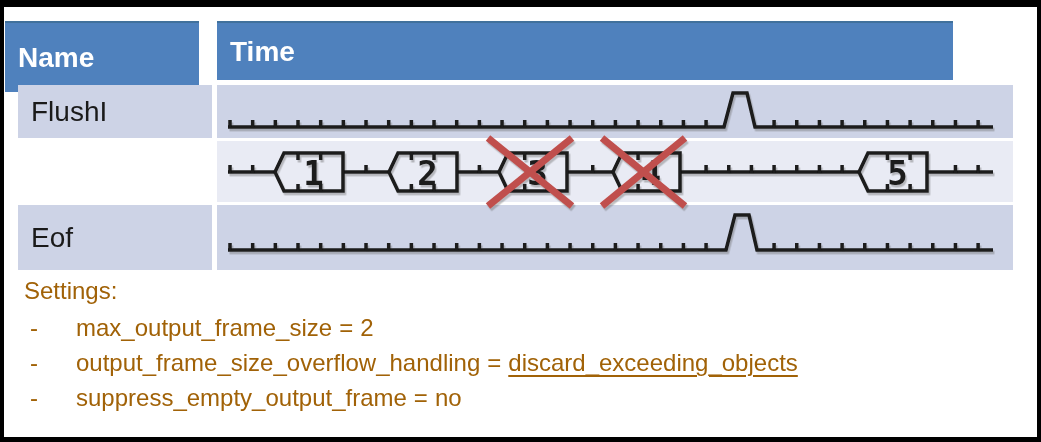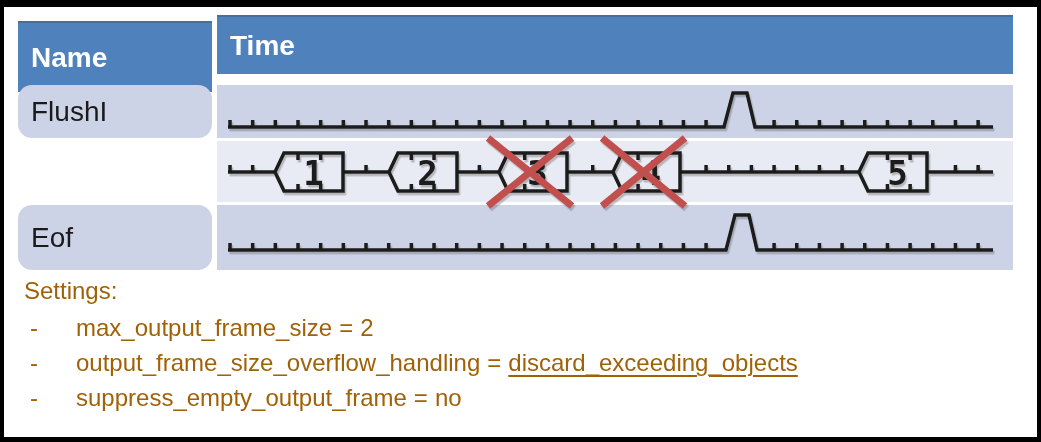--- a/index.html
+++ b/index.html
@@ -14,25 +14,25 @@
   }
   .cell { position: absolute; display: flex; align-items: center; }
   .hdr {
     background: #4F81BD;
     border-top: 2px solid #41719C;
     color: #ffffff;
     font-weight: bold;
     font-size: 28px;
     padding-left: 13px;
   }
-  #h-name { left: 14px; top: 14px; width: 194px; height: 71px; }
-  #h-time { left: 213px; top: 8px; width: 796px; height: 59px; }
+  #h-name { left: 1px; top: 14px; width: 194px; height: 71px; }
+  #h-time { left: 213px; top: 14px; width: 736px; height: 59px; }
   .dark  { background: #CDD3E6; }
   .light { background: #E9EBF4; }
-  .lbl { left: 14px; width: 194px; color: #1a1a1a; font-size: 28px; padding-left: 13px; border-radius: 14px; }
+  .lbl { left: 14px; width: 194px; color: #1a1a1a; font-size: 28px; padding-left: 13px; }
   .track { left: 213px; width: 796px; }
   #l-0, #t-0 { top: 78px;  height: 53px; }
   #l-1, #t-1 { top: 134px; height: 61px; }
   #l-2, #t-2 { top: 198px; height: 65px; }
   #wave { position: absolute; overflow: visible; pointer-events: none; }
   .settings {
     position: absolute;
     left: 20px; top: 269px;
     color: #a16207;
     font-size: 24px;

